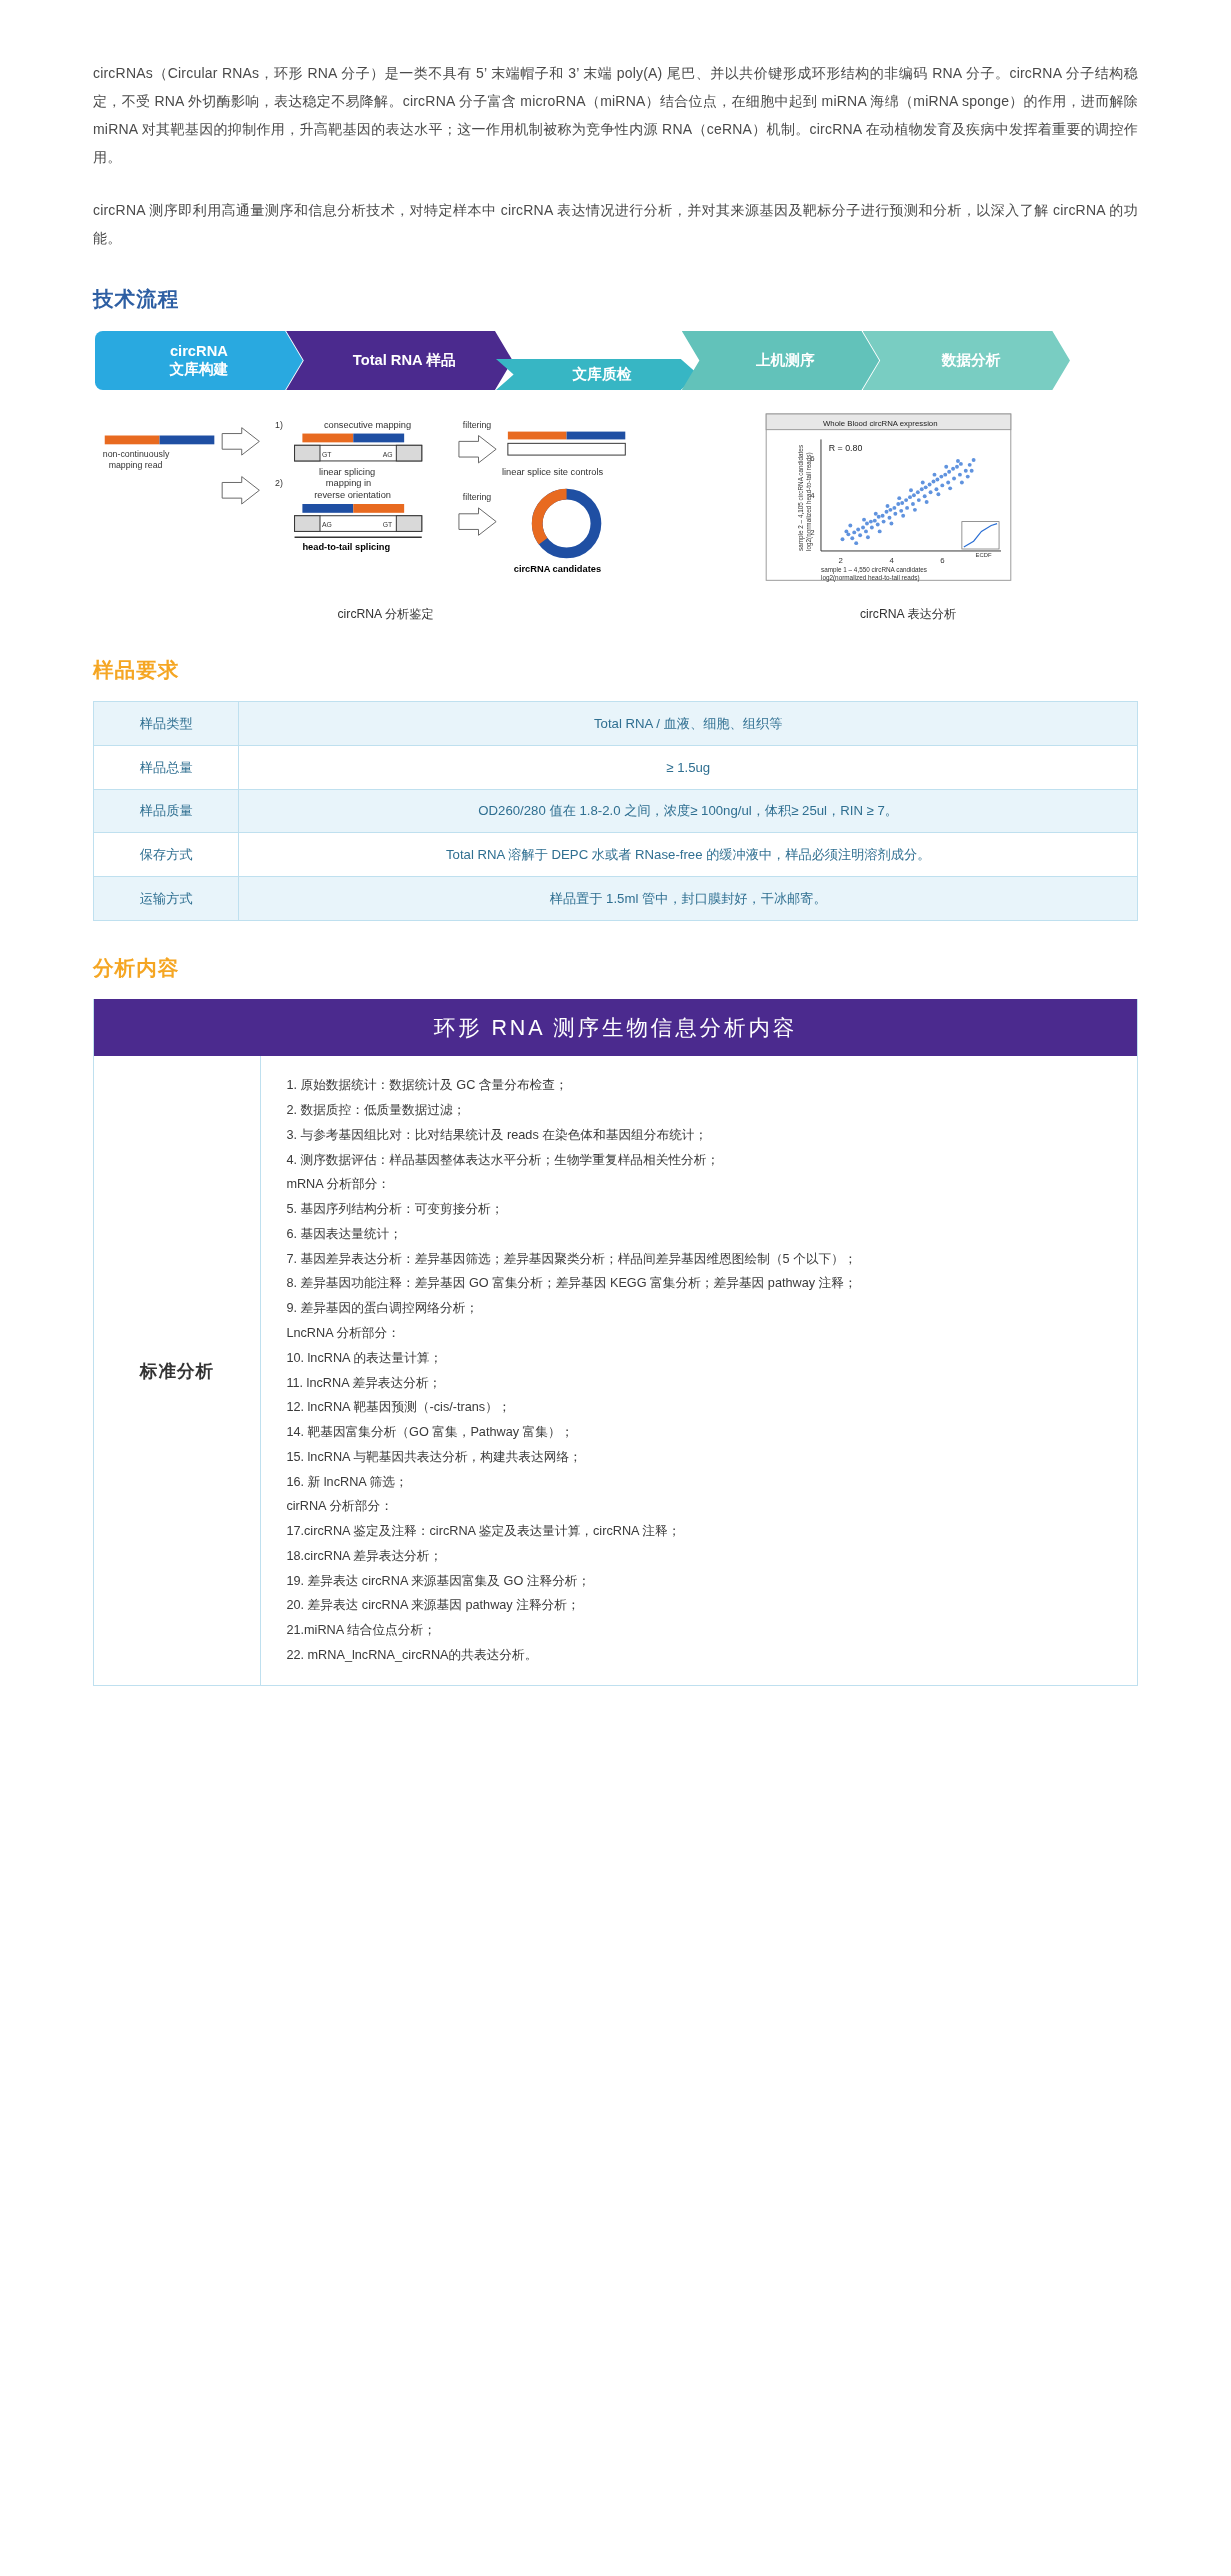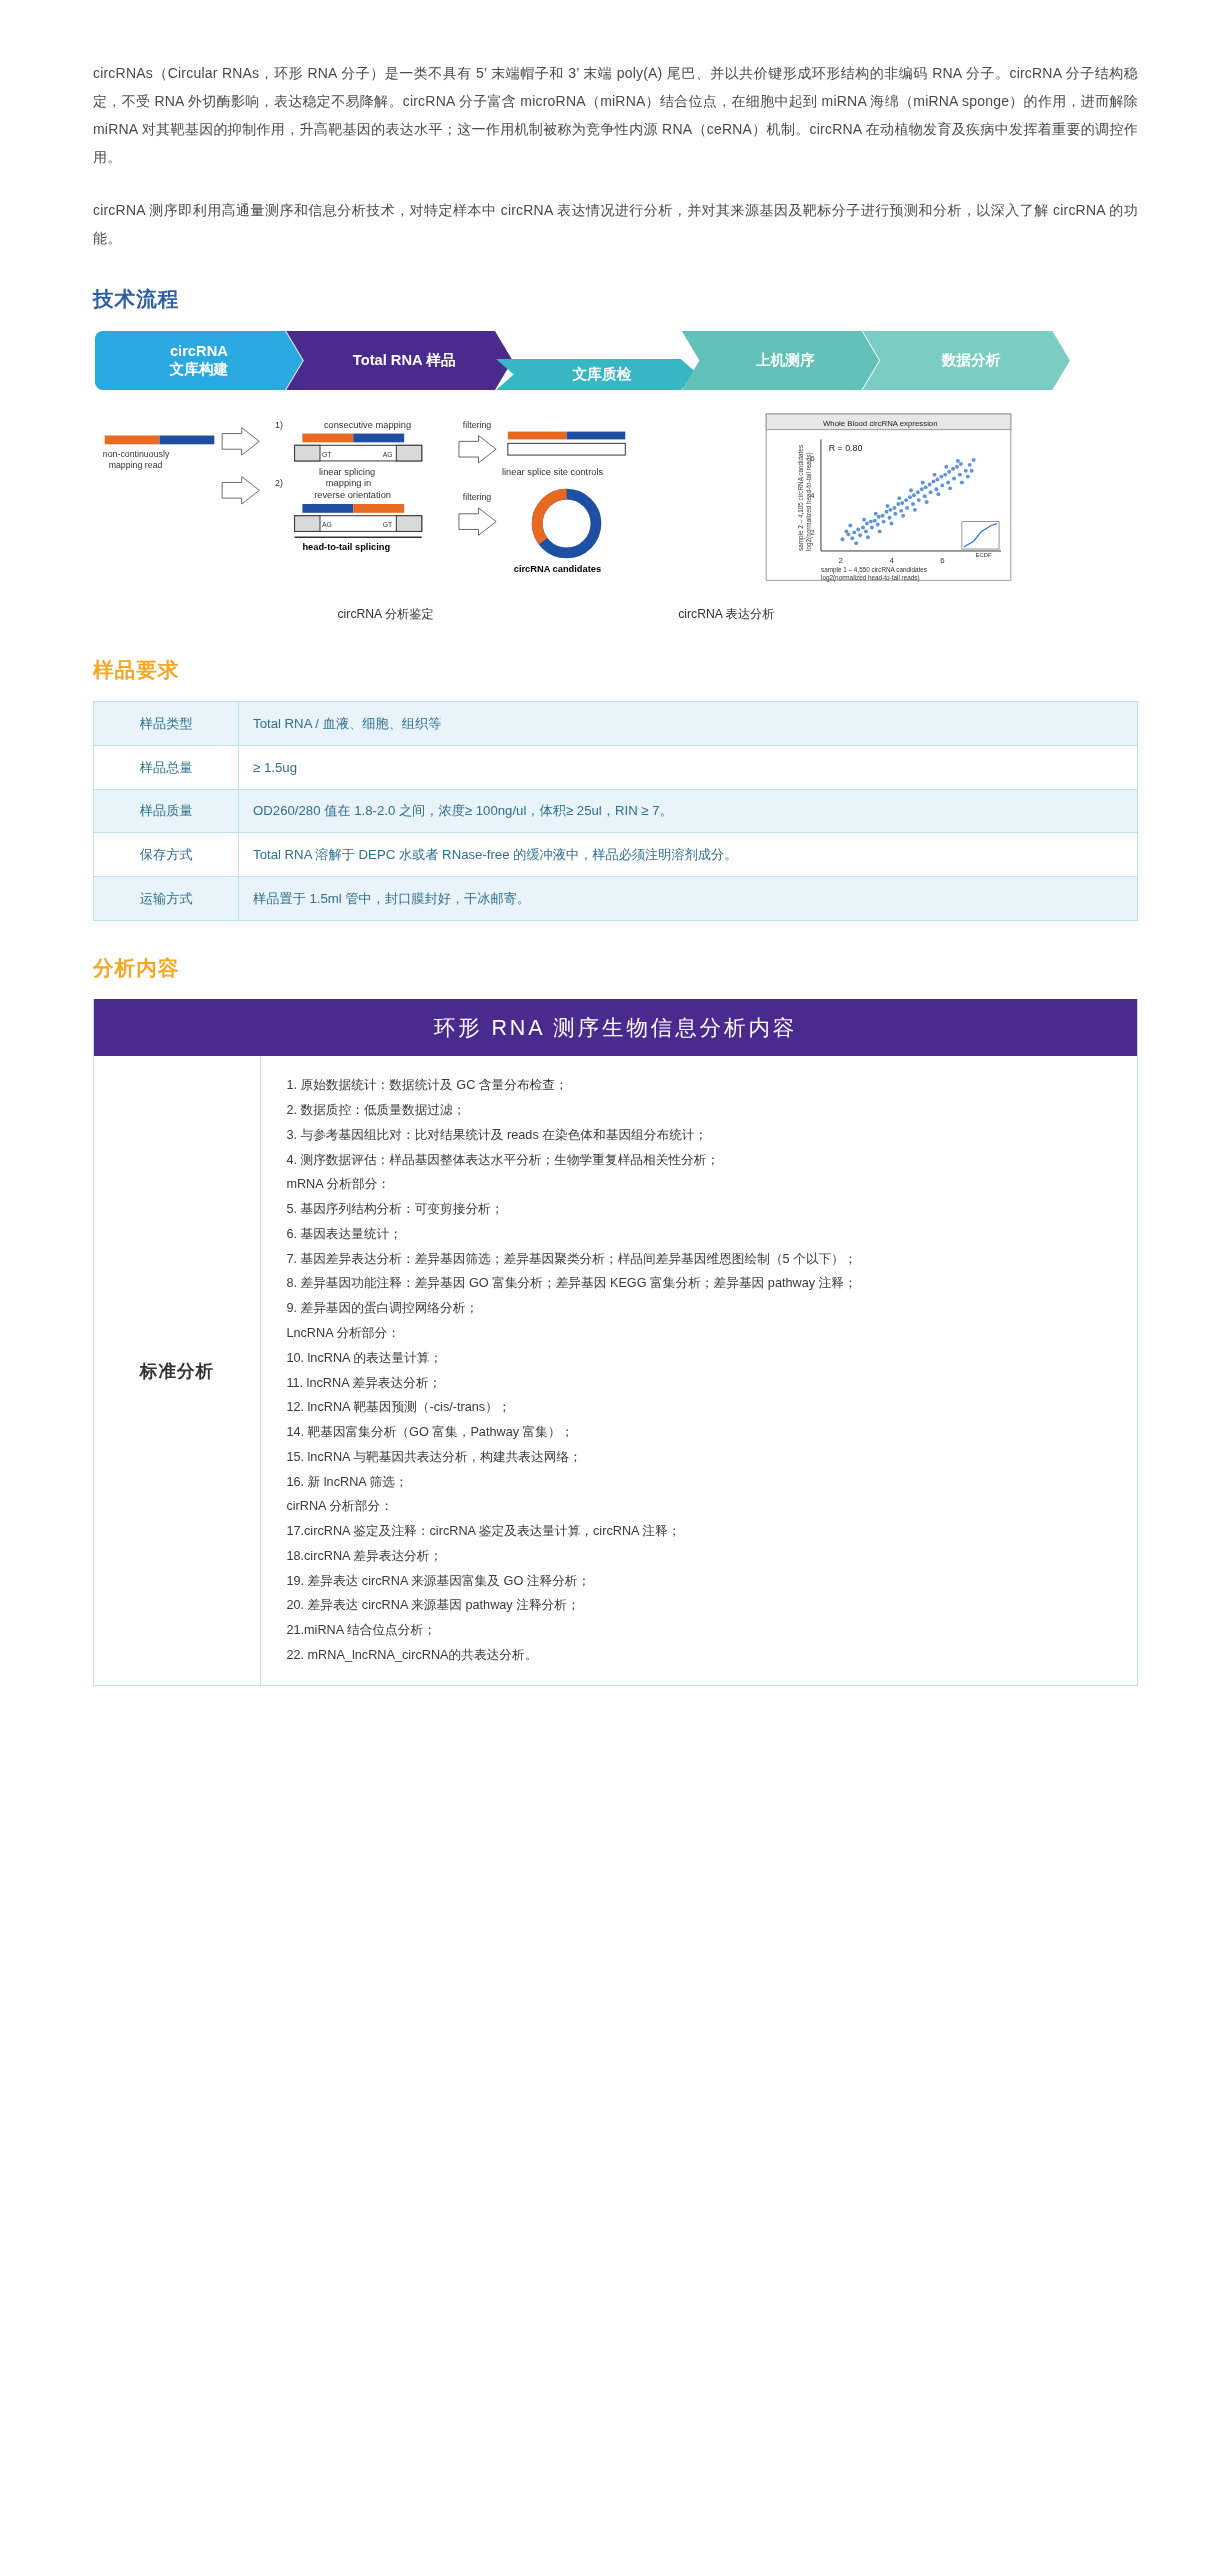--- a/index.html
+++ b/index.html
@@ -77,36 +77,37 @@
     height: 196px;
     margin: 15.7px 0 3.9px 0;
   }
   .fig-caption-row {
     display: flex;
     font-size: 12.2px;
     color: #333;
     margin-top: 3.9px;
   }
   .fig-cap-left { width: 56%; text-align: center; }
-  .fig-cap-right { width: 44%; }
+  .fig-cap-right { width: 44%; text-align: center; }
 
   .fig-svg { display: block; }
 
   
   table.samples {
     border-collapse: collapse;
     width: 100%;
     font-size: 13.2px;
     border: 1px solid #bfe0ef;
   }
   table.samples td {
     border: 1px solid #bfe0ef;
     padding: 10.8px 13.7px;
     color: #2f6f91;
     line-height: 1.6;
+    text-align: center;
   }
   table.samples td.k {
     width: 117px;
     text-align: center;
     color: #2f6f91;
   }
   table.samples tr:nth-child(odd) td {
     background: #e8f4fa;
   }
   table.samples tr:nth-child(even) td {

